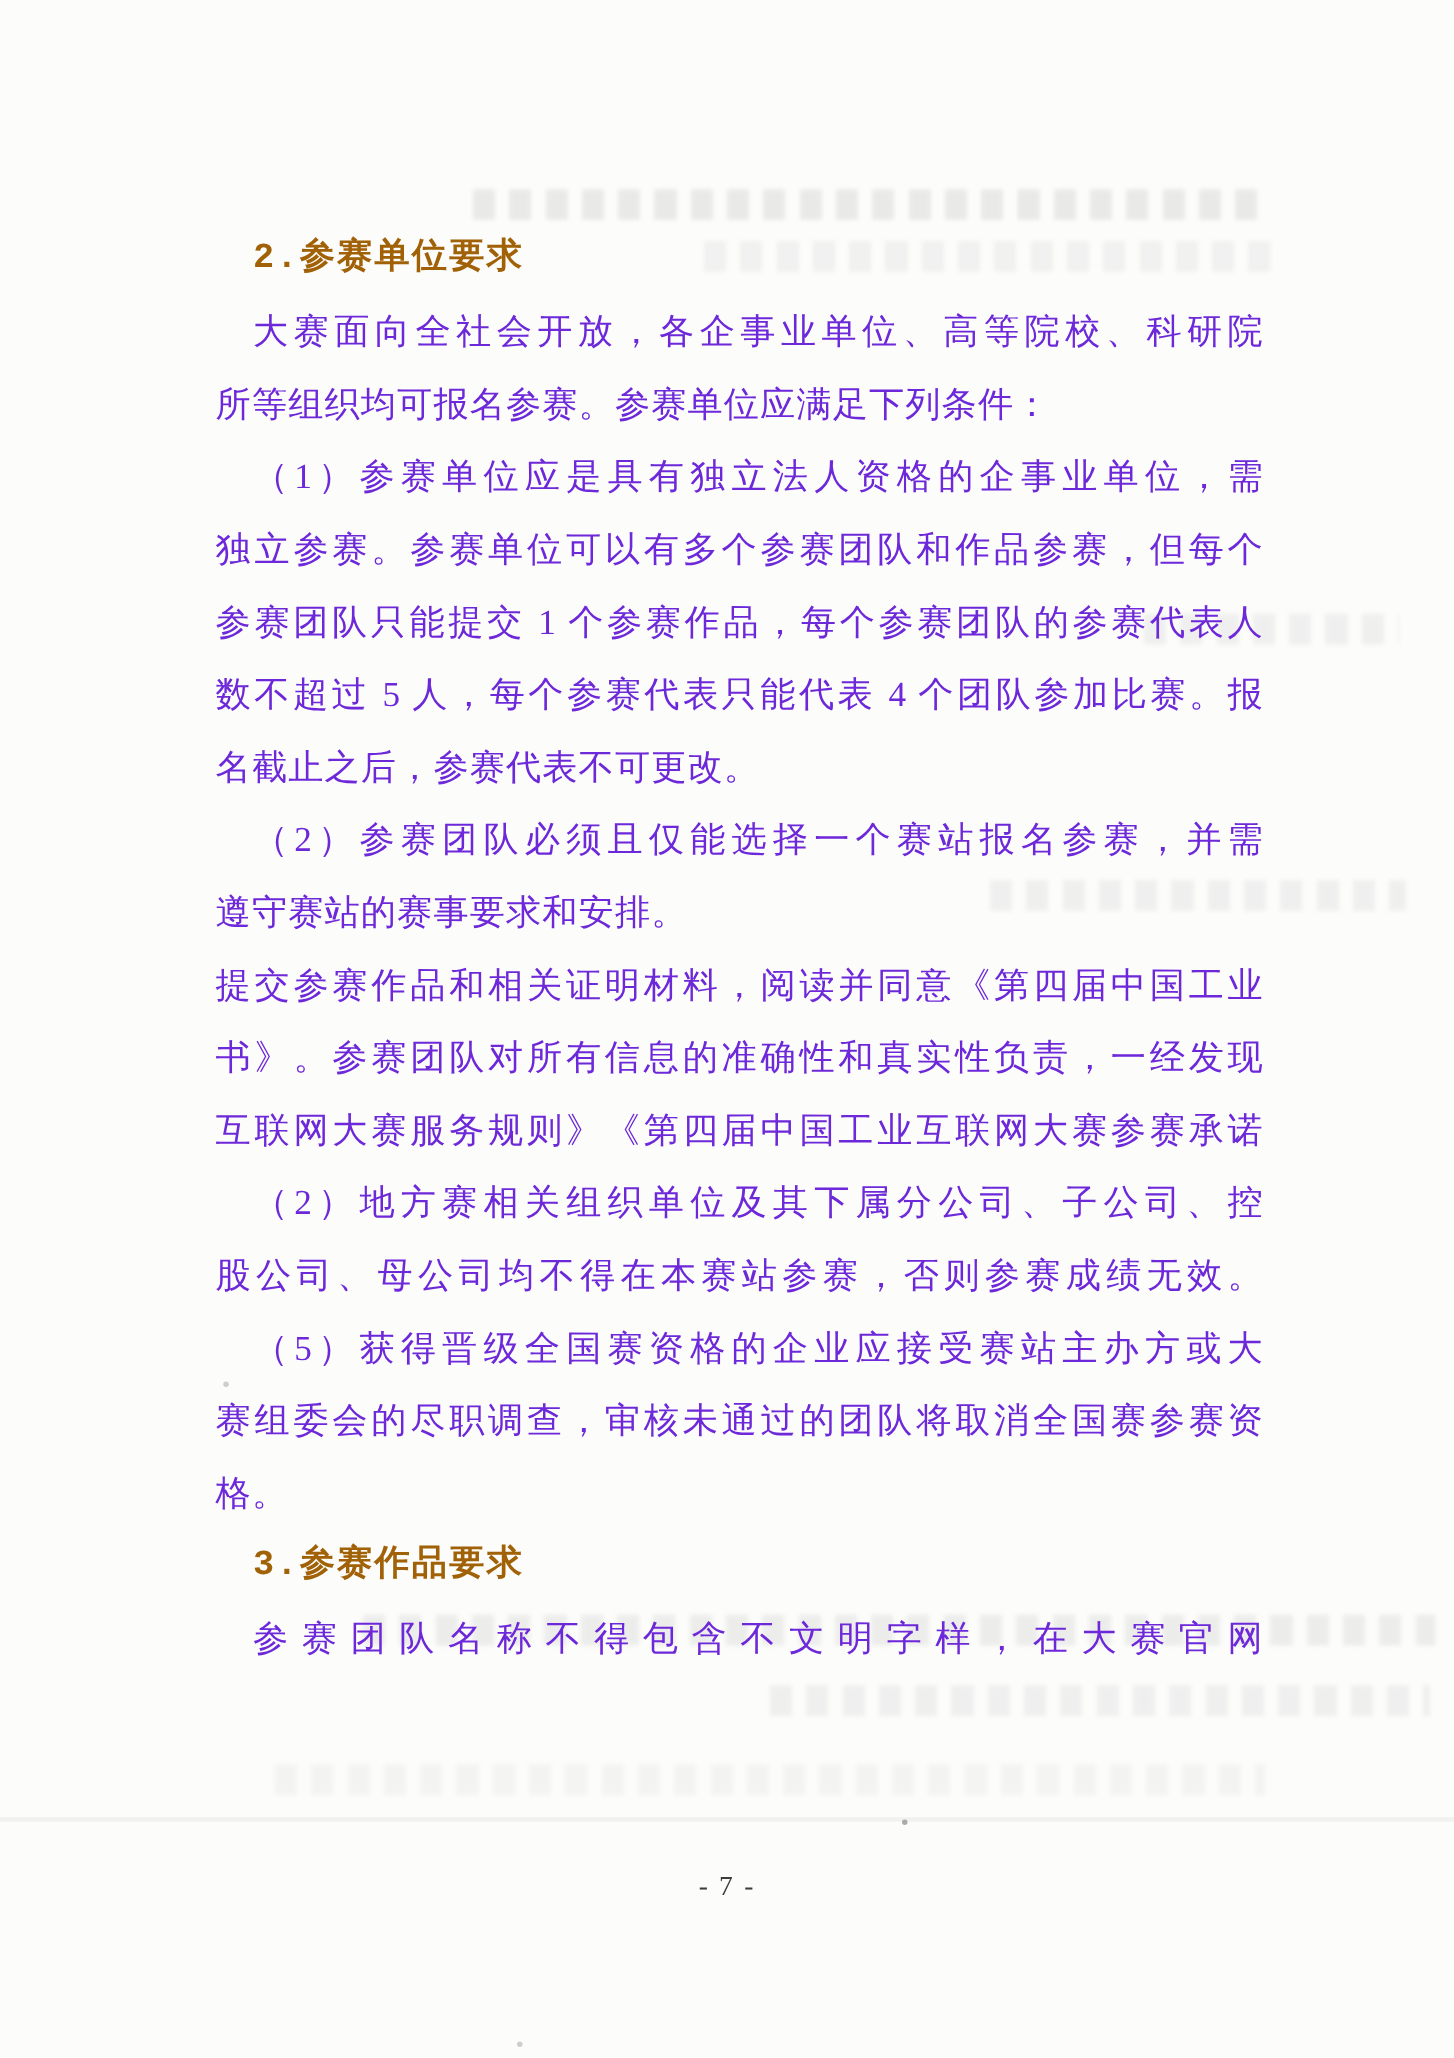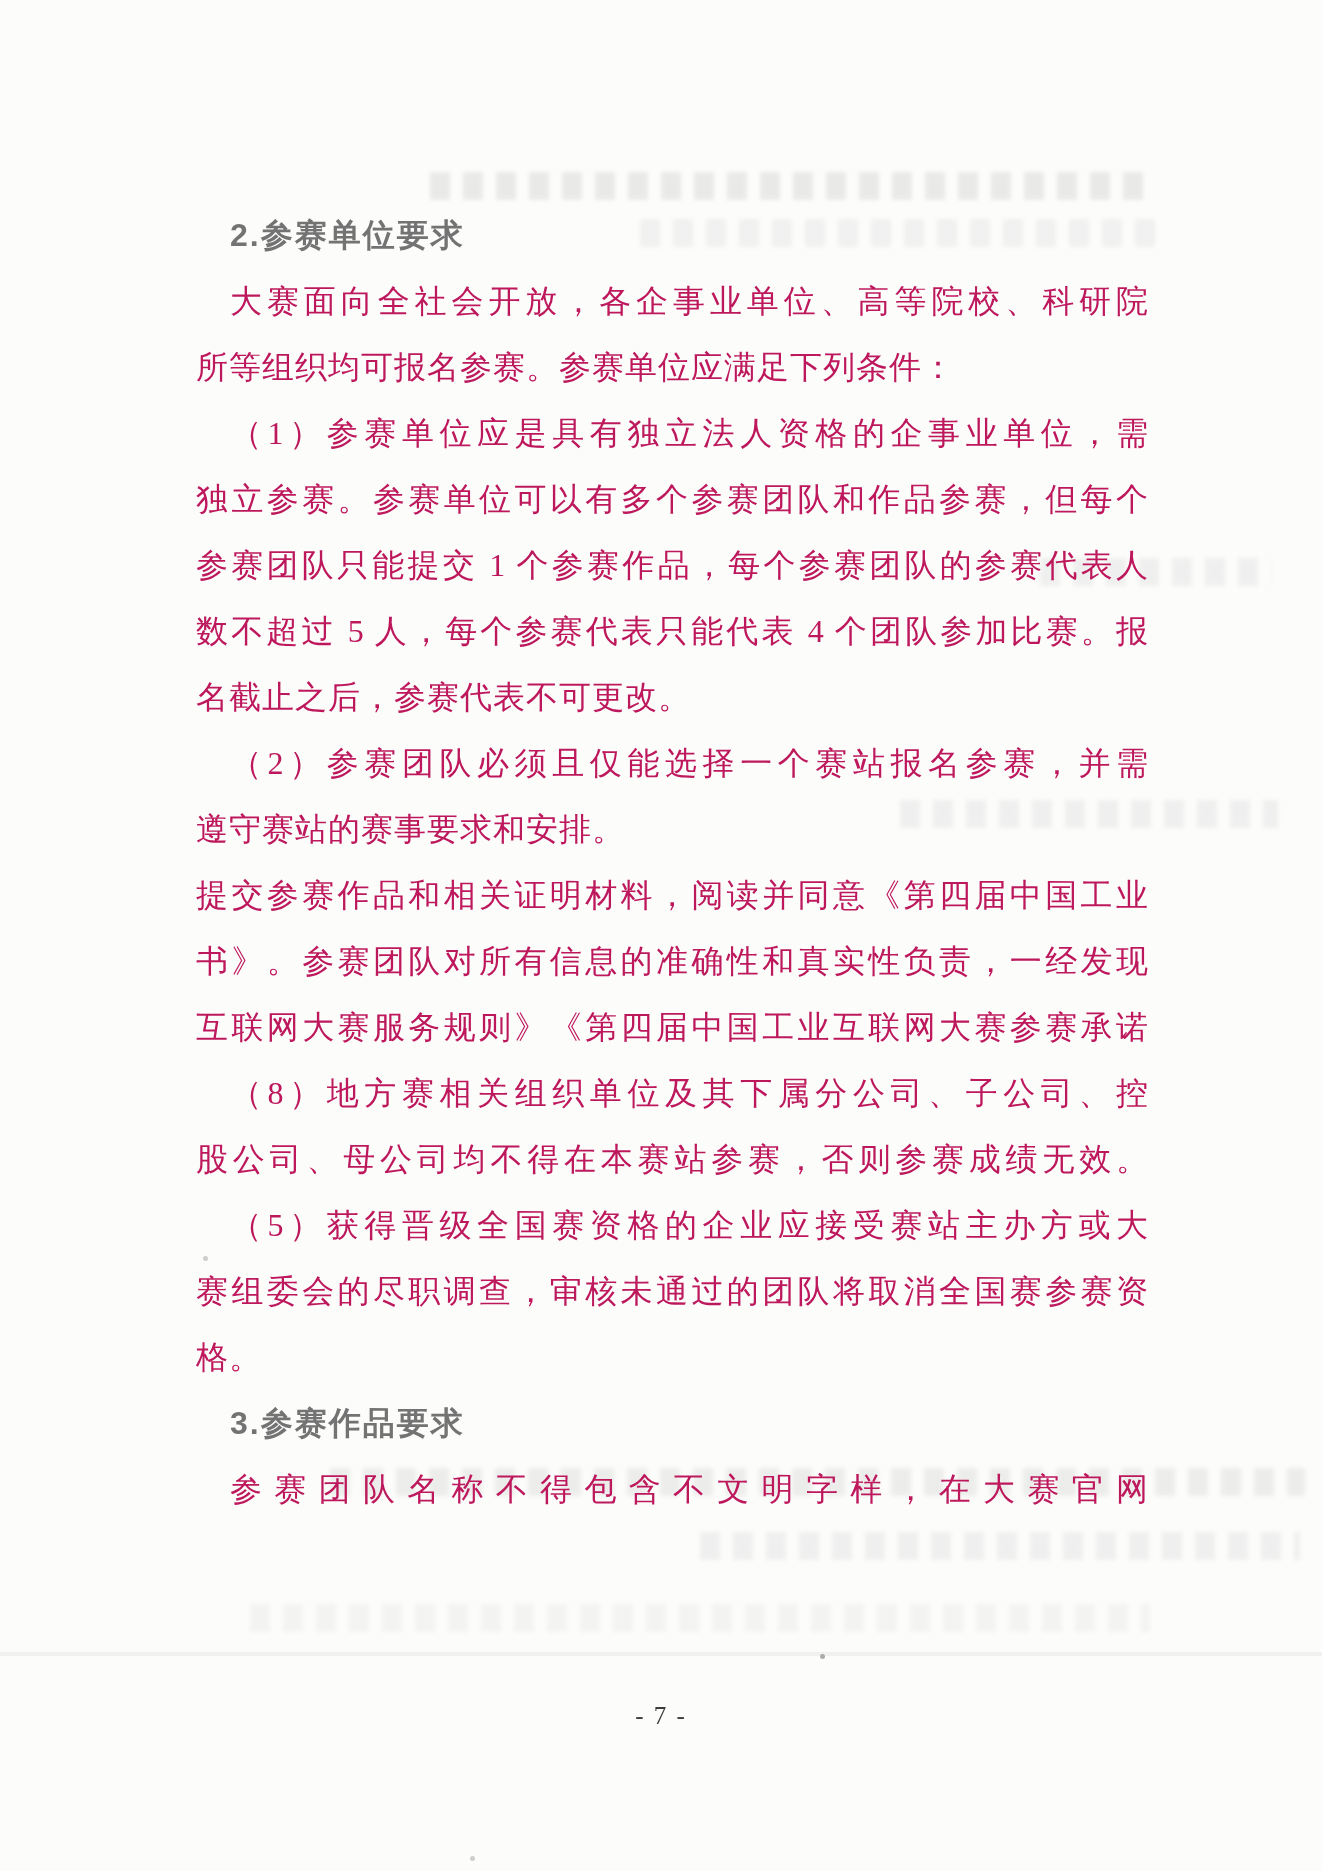--- a/index.html
+++ b/index.html
@@ -12,36 +12,36 @@
   }
   
   .content{
     position:absolute;
     left:196px;top:202px;width:952px;
   }
   .line{
     height:66px;
     line-height:66px;
     font-size:32px;
-    color:#be185d;
+    color:#6d28d9;
     letter-spacing:1px;
     white-space:nowrap;
   }
   .line.stretch{
     white-space:normal;
     letter-spacing:0;
     text-align:justify;
     text-align-last:justify;
     text-justify:inter-character;
   }
   .line.indent{ padding-left:34px; }
   .line.heading{
-    font-family:Liberation Sans, sans-serif;
+    font-family:Liberation Mono, monospace;
     font-weight:700;
-    color:#737373;
+    color:#a16207;
     letter-spacing:2px;
   }
   .footer{
     position:absolute;
     left:0;top:1695px;width:100%;
     height:42px;line-height:42px;
     text-align:center;
     font-size:25px;
     letter-spacing:2px;
     color:#3c3c3c;
@@ -99,21 +99,21 @@
       <div class="line indent stretch">（1）参赛单位应是具有独立法人资格的企事业单位，需</div>
       <div class="line stretch">独立参赛。参赛单位可以有多个参赛团队和作品参赛，但每个</div>
       <div class="line stretch">参赛团队只能提交 1 个参赛作品，每个参赛团队的参赛代表人</div>
       <div class="line stretch">数不超过 5 人，每个参赛代表只能代表 4 个团队参加比赛。报</div>
       <div class="line">名截止之后，参赛代表不可更改。</div>
       <div class="line indent stretch">（2）参赛团队必须且仅能选择一个赛站报名参赛，并需</div>
       <div class="line">遵守赛站的赛事要求和安排。</div>
       <div class="line stretch">提交参赛作品和相关证明材料，阅读并同意《第四届中国工业</div>
       <div class="line stretch">书》。参赛团队对所有信息的准确性和真实性负责，一经发现</div>
       <div class="line stretch">互联网大赛服务规则》《第四届中国工业互联网大赛参赛承诺</div>
-      <div class="line indent stretch">（8）地方赛相关组织单位及其下属分公司、子公司、控</div>
+      <div class="line indent stretch">（2）地方赛相关组织单位及其下属分公司、子公司、控</div>
       <div class="line stretch">股公司、母公司均不得在本赛站参赛，否则参赛成绩无效。</div>
       <div class="line indent stretch">（5）获得晋级全国赛资格的企业应接受赛站主办方或大</div>
       <div class="line stretch">赛组委会的尽职调查，审核未通过的团队将取消全国赛参赛资</div>
       <div class="line">格。</div>
       <div class="line heading indent">3.参赛作品要求</div>
       <div class="line indent stretch">参赛团队名称不得包含不文明字样，在大赛官网</div>
     </div>
 
   <div class="footer">- 7 -</div>
 </div>

